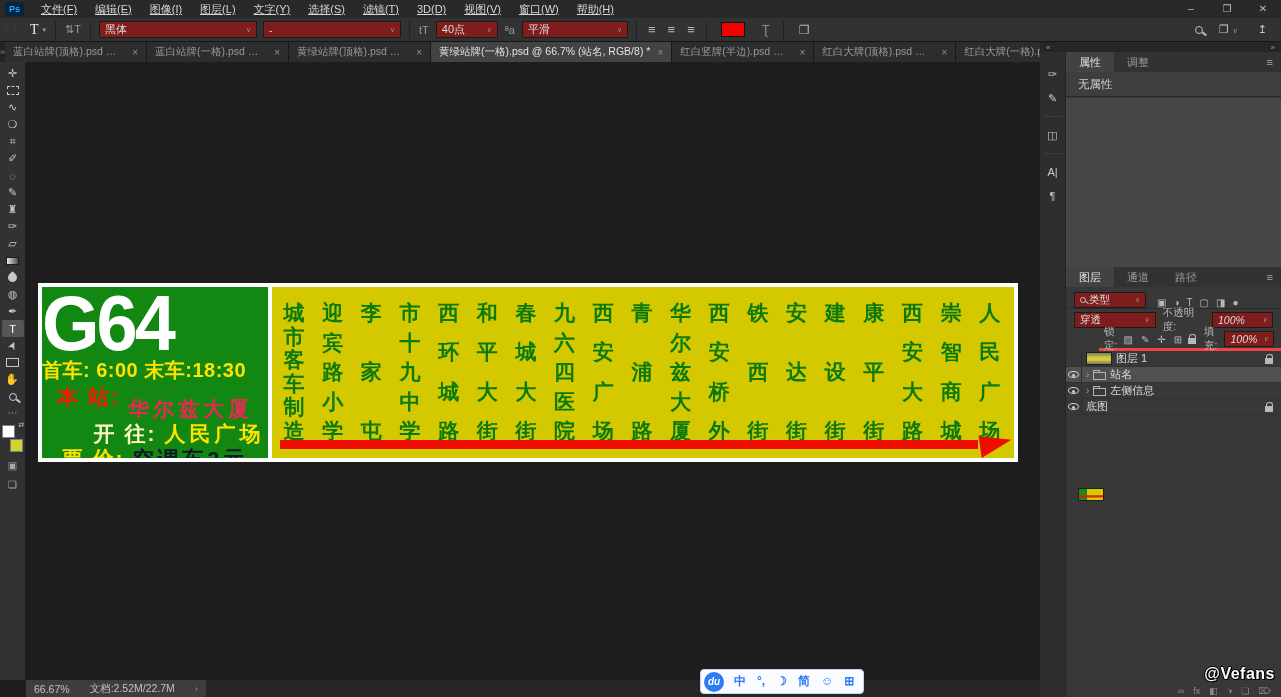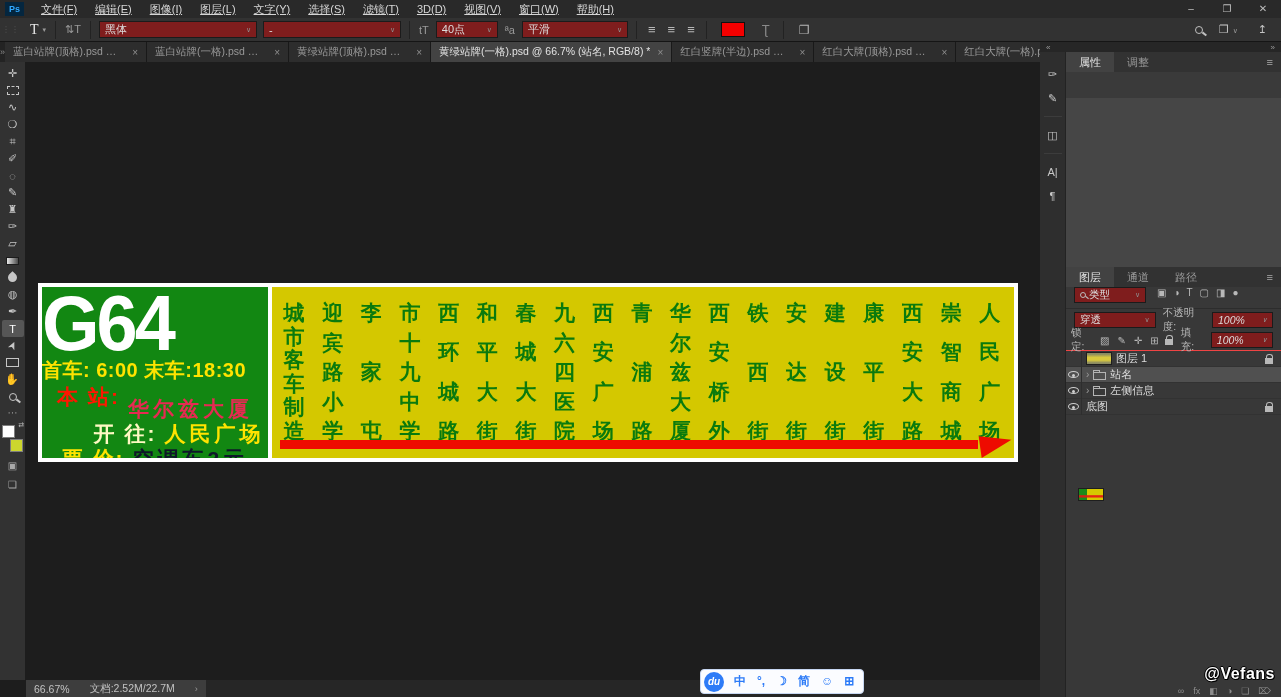--- a/index.html
+++ b/index.html
@@ -99,31 +99,31 @@
   .props-panel { position:absolute; left:1066px; top:52px; width:215px; height:215px; background:#3a3a3a; }
   .panel-tabs { height:20px; display:flex; background:#323232; font-size:11px; color:#999; }
   .ptab { padding:0 13px; line-height:20px; }
   .ptab.active { background:#424242; color:#e4e4e4; }
   .panel-menu { margin-left:auto; color:#aaa; padding:0 8px; line-height:20px; font-size:11px; }
   .props-empty { height:25px; line-height:25px; padding-left:12px; color:#cfcfcf; font-size:11.5px;
                  background:#3e3e3e; border-bottom:1px solid #2c2c2c; }
   .props-content { position:absolute; left:0; right:0; top:46px; bottom:0; background:#464646; }
 
   .layers-panel { position:absolute; left:1066px; top:267px; width:215px; bottom:0; background:#383838; }
-  .filter-row { height:22px; display:flex; align-items:flex-start; gap:4px; padding:0 5px;
+  .filter-row { height:22px; display:flex; align-items:flex-end; gap:4px; padding:0 5px;
                 border-bottom:1px solid #2c2c2c; }
   .filter-dd { width:72px; height:16px; font-size:10.5px; }
   .mini-glass { width:6px; height:6px; border:1px solid #bbb; border-radius:50%; position:relative; margin-right:3px; flex:0 0 auto; }
   .mini-glass::after { content:''; position:absolute; width:4px; height:1px; background:#bbb; right:-4px; bottom:-1px; transform:rotate(38deg); }
   .f-icon { color:#b8b8b8; font-size:10px; padding:0 2px; }
   .blend-row, .lock-row { height:21px; display:flex; align-items:center; gap:4px; padding:0 5px;
                           font-size:10.5px; color:#b8b8b8; }
   .blend-dd { width:86px; height:16px; font-size:10.5px; }
   .small-dd { width:64px; height:16px; font-size:10.5px;font-style:italic; }
-  .lock-row { border-bottom:1px solid #ef4444; }
+  .lock-row { border-bottom:3px solid #ef4444;margin-left:33px; }
   .lock { position:relative; width:8px; height:6px; background:#b8b8b8; display:inline-block; margin-top:4px; }
   .lock::before { content:''; position:absolute; top:-4px; left:1px; width:5px; height:4px;
                   border:1.5px solid #b8b8b8; border-bottom:none; border-radius:3px 3px 0 0; }
   .layer-list { }
   .layer-row { height:16px; display:flex; align-items:center; gap:4px; padding:0 3px 0 0;
                font-size:11px; color:#dcdcdc; border-bottom:1px solid #323232; }
   .layer-row.selected { background:#505050; }
   .vis-box { width:16px; height:16px; border-right:1px solid #2e2e2e; display:flex; align-items:center;
              justify-content:center; flex:0 0 auto; }
   .eye { width:11px; height:7px; border:1px solid #cfcfcf; border-radius:50%; position:relative; }
@@ -493,20 +493,21 @@
       <span class="side-icon">A|</span>
       <span class="side-icon">¶</span>
     </div>
 
   <div class="props-panel">
     <div class="panel-tabs" id="props-tabs">
         <span class="ptab active">属性</span>
         <span class="ptab">调整</span>
         <span class="panel-menu">≡</span>
       </div>
+    <div class="props-empty">无属性</div>
     <div class="props-content"></div>
   </div>
 
   <div class="layers-panel">
     <div class="panel-tabs" id="layers-tabs">
         <span class="ptab active">图层</span>
         <span class="ptab">通道</span>
         <span class="ptab">路径</span>
         <span class="panel-menu">≡</span>
       </div>

